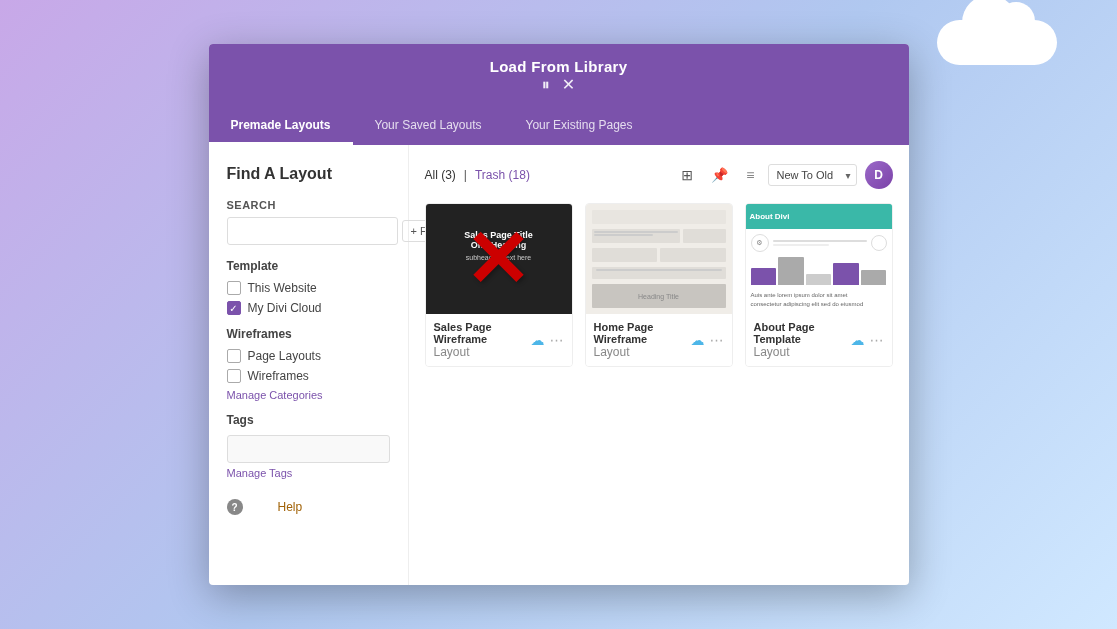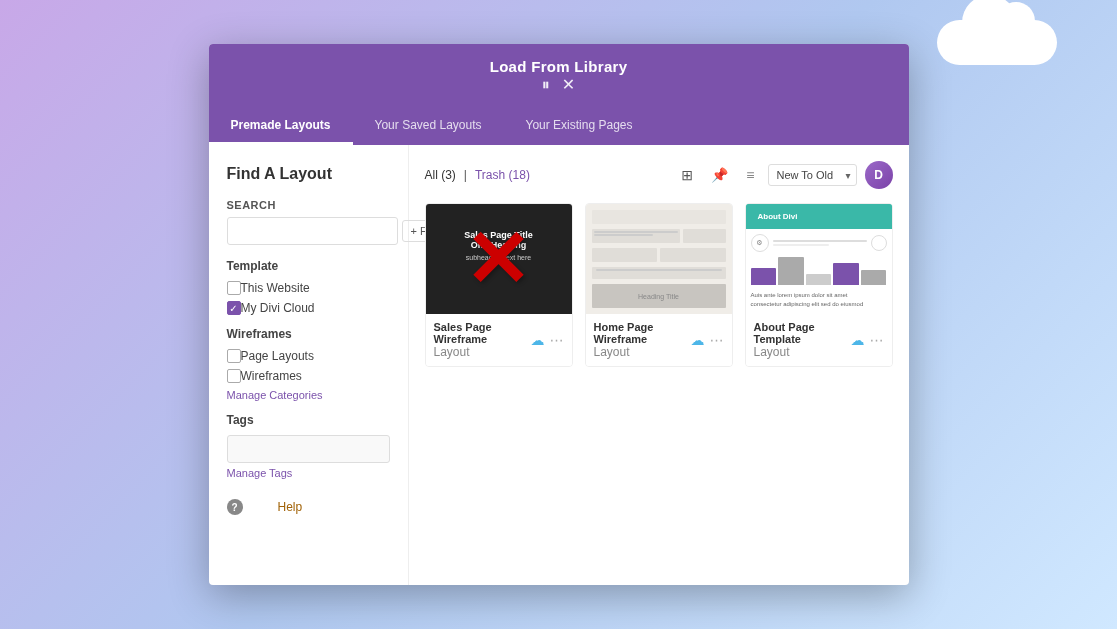--- a/index.html
+++ b/index.html
@@ -146,20 +146,21 @@
     .section-label {
       font-size: 12px;
       font-weight: 700;
       color: #444;
       margin-bottom: 8px;
       margin-top: 4px;
     }
     .checkbox-row {
       display: flex;
       align-items: center;
+      gap: 7px;
       margin-bottom: 6px;
     }
     .checkbox-input {
       width: 14px;
       height: 14px;
       border-radius: 2px;
       border: 1px solid #aaa;
       display: flex;
       align-items: center;
       justify-content: center;
@@ -407,21 +408,21 @@
       display: flex;
       flex-direction: column;
       padding: 0;
       overflow: hidden;
     }
     .thumb3-header {
       background: #3ab8a8;
       height: 30px;
       display: flex;
       align-items: center;
-      padding: 0 12px;
+      padding: 0 4px;
       gap: 4px;
     }
     .thumb3-body {
       flex: 1;
       background: white;
       padding: 5px;
       display: flex;
       flex-direction: column;
       gap: 3px;
     }

